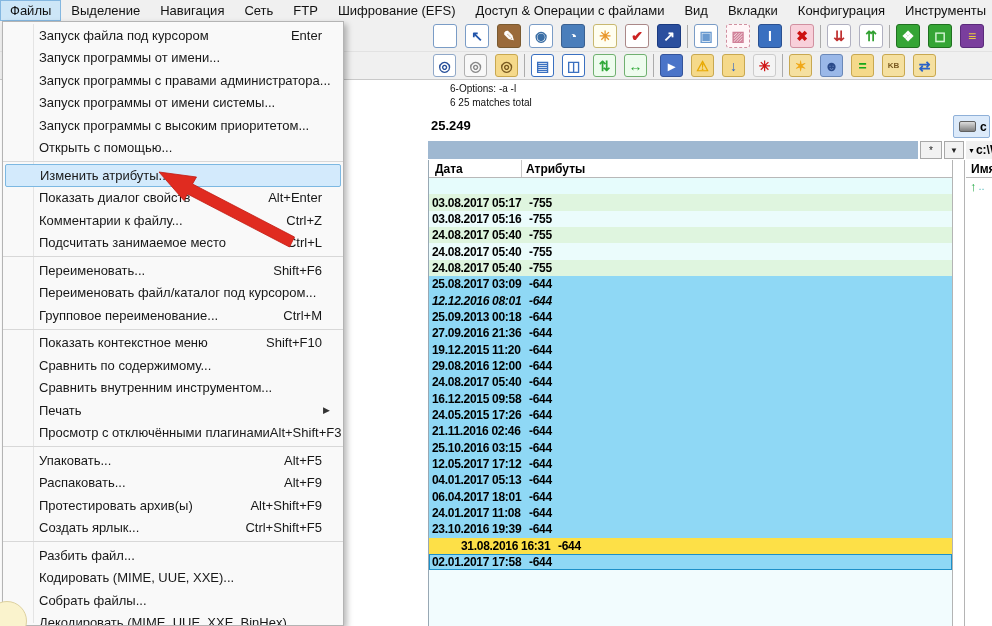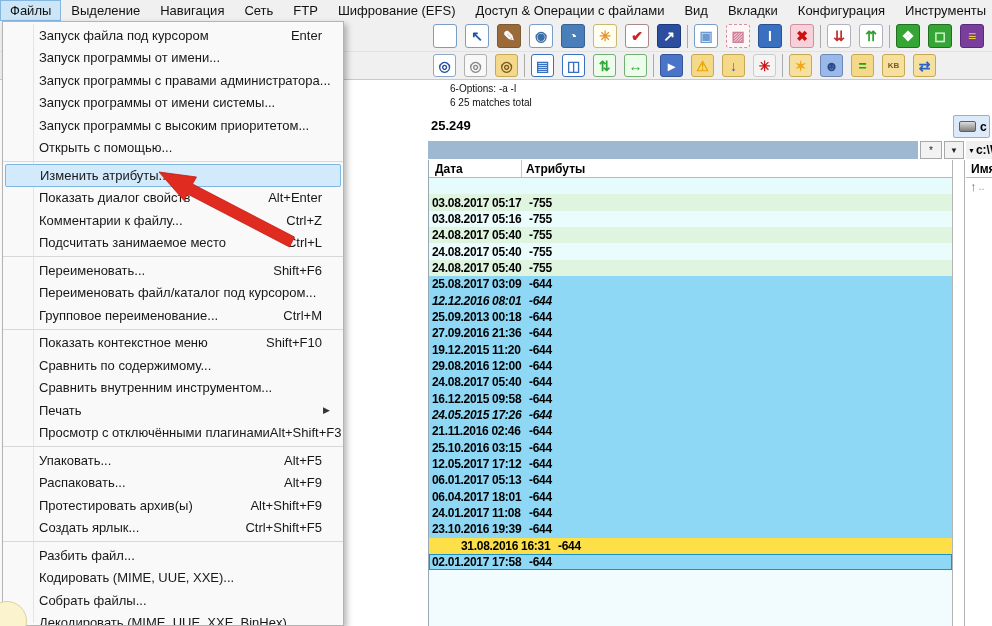--- a/index.html
+++ b/index.html
@@ -239,38 +239,38 @@
           <span class="attr">-644</span>
         </div>
         <div class="row" data-cursor="false" style="background: rgb(143, 216, 245);">
           <span class="date">24.08.2017 05:40</span>
           <span class="attr">-644</span>
         </div>
         <div class="row" data-cursor="false" style="background: rgb(143, 216, 245);">
           <span class="date">16.12.2015 09:58</span>
           <span class="attr">-644</span>
         </div>
-        <div class="row" data-cursor="false" style="background: rgb(143, 216, 245); font-style: italic;">
+        <div class="row" data-cursor="false" style="background: rgb(143, 216, 245);">
           <span class="date">24.05.2015 17:26</span>
           <span class="attr">-644</span>
         </div>
         <div class="row" data-cursor="false" style="background: rgb(143, 216, 245);">
           <span class="date">21.11.2016 02:46</span>
           <span class="attr">-644</span>
         </div>
         <div class="row" data-cursor="false" style="background: rgb(143, 216, 245);">
           <span class="date">25.10.2016 03:15</span>
           <span class="attr">-644</span>
         </div>
         <div class="row" data-cursor="false" style="background: rgb(143, 216, 245);">
           <span class="date">12.05.2017 17:12</span>
           <span class="attr">-644</span>
         </div>
         <div class="row" data-cursor="false" style="background: rgb(143, 216, 245);">
-          <span class="date">06.01.2017 05:13</span>
+          <span class="date">04.01.2017 05:13</span>
           <span class="attr">-644</span>
         </div>
         <div class="row" data-cursor="false" style="background: rgb(143, 216, 245);">
           <span class="date">06.04.2017 18:01</span>
           <span class="attr">-644</span>
         </div>
         <div class="row" data-cursor="false" style="background: rgb(143, 216, 245);">
           <span class="date">24.01.2017 11:08</span>
           <span class="attr">-644</span>
         </div>

